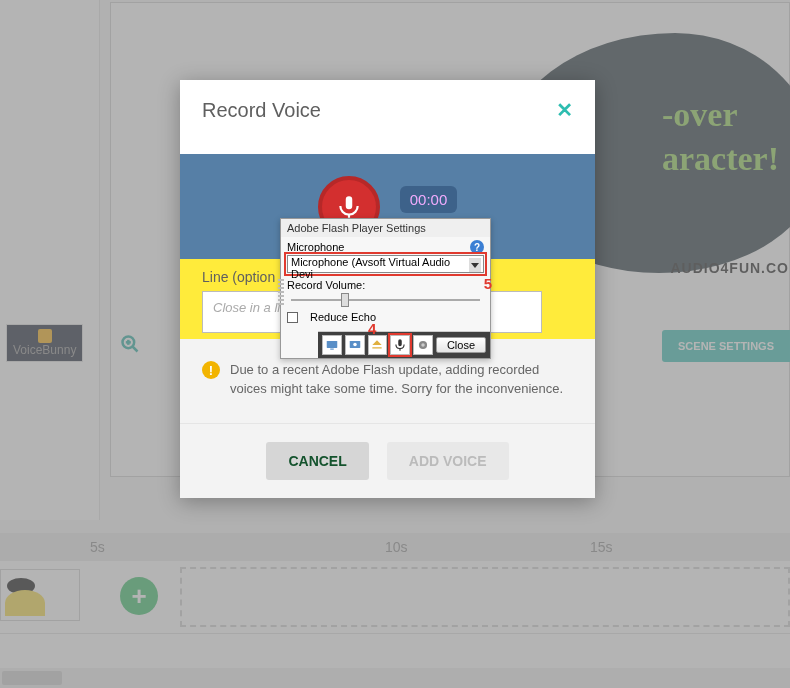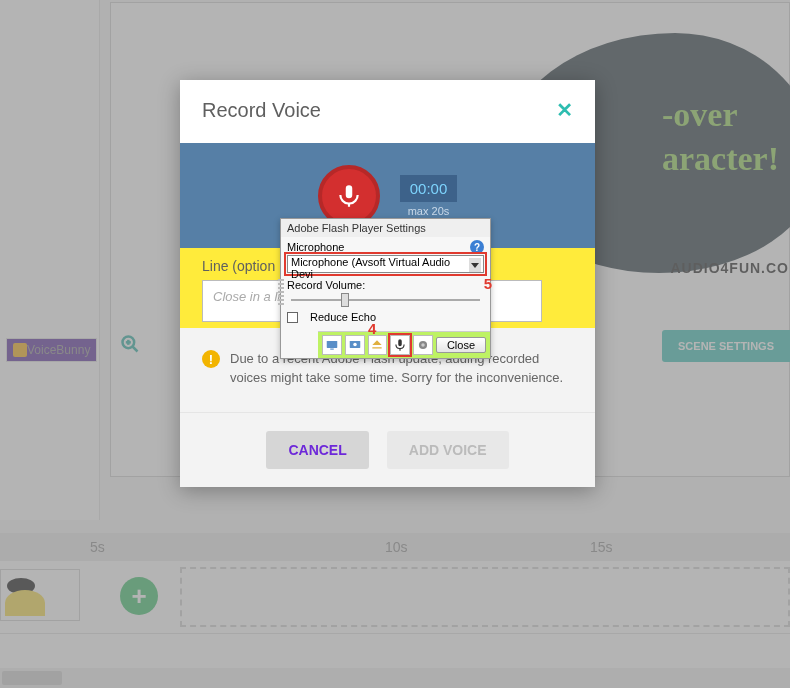--- a/index.html
+++ b/index.html
@@ -11,21 +11,21 @@
   filter: brightness(0.55);
   background: #f5f5f5;
 }
 .bg-top { position: absolute; left:0; top:0; width:100%; height:520px; background:#f8f8f8; }
 .bg-sidebar { position:absolute; left:0; top:0; width:100px; height:520px; background:#fff; border-right:1px solid #e0e0e0; }
 .bg-canvas { position:absolute; left:110px; top:2px; width:680px; height:475px; background:#fff; border:1px solid #ccc; }
 .bg-bubble { position:absolute; right:-30px; top:30px; width:320px; height:240px; background:#1a2b33; border-radius:55% 45% 50% 50% / 55% 55% 45% 45%; }
 .bubble-text { position:absolute; right:10px; top:90px; font-family:'Comic Sans MS', cursive; color:#8fd14f; font-size:34px; font-weight:bold; line-height:1.3; text-align:left;}
 .bubble-text .l1 { display:block; }
 .audio4fun { position:absolute; right:0; bottom:200px; font-weight:bold; font-size:14px; color:#111; letter-spacing:1px; }
-.voicebunny { position:absolute; left:6px; bottom:158px; background:#4c1d95; padding:4px 6px; border:1px solid #ddd; font-size:12px; color:#888; display:flex; align-items:center; }
+.voicebunny { position:absolute; left:6px; bottom:158px; background:#0f172a; padding:4px 6px; border:1px solid #ddd; font-size:12px; color:#888; display:flex; align-items:center; flex-direction:column;}
 .vb-icon { width:14px; height:14px; background:#f7a800; border-radius:2px; }
 .zoom-icon { position:absolute; left:120px; bottom:160px; color:#1aa89b; font-size:22px; font-weight:bold; }
 .zoom-icon svg { width:20px; height:20px; }
 .scene-settings-btn { position:absolute; right:0; bottom:158px; background:#2dbdb0; color:#fff; font-weight:bold; font-size:11px; padding:10px 16px; border-radius:3px 0 0 3px; }
 
 .timeline { position:absolute; left:0; bottom:0; width:100%; height:155px; background:#f3f3f3; }
 .timeline-ruler { height:28px; background:#e8e8e8; position:relative; font-size:14px; color:#888;}
 .timeline-ruler span { position:absolute; top:6px; }
 .timeline-body { position:relative; height:127px; background:#fff; }
 .tl-thumb { position:absolute; left:0; top:8px; width:80px; height:52px; background:#fff; border:1px solid #ccc; overflow:hidden;}
@@ -33,42 +33,42 @@
 .tl-thumb-dot { position:absolute; left:6px; top:8px; width:28px; height:16px; background:#000; border-radius:50%;}
 .tl-add { position:absolute; left:120px; top:16px; width:38px; height:38px; background:#2fbb60; border-radius:50%; display:flex; align-items:center; justify-content:center; color:#fff; font-size:26px; font-weight:bold;}
 .tl-track { position:absolute; left:180px; top:6px; right:0; height:60px; border:2px dashed #ccc; background:#fff;}
 .tl-divider{position:absolute;left:0;right:0;top:72px;height:1px;background:#ddd;}
 .tl-scroll{position:absolute;left:0;right:0;bottom:0;height:20px;background:#eee;display:flex;align-items:center;}
 .tl-scroll-thumb{margin-left:2px;width:60px;height:14px;background:#ccc;border-radius:2px;}
 
 
 .modal-overlay { position:absolute; inset:0; background:rgba(255,255,255,0.35); }
 .modal { position:absolute; left:180px; top:80px; width:415px; background:#fff; box-shadow:0 4px 20px rgba(0,0,0,0.3); }
-.modal-header { padding:18px 22px 21px; display:flex; justify-content:space-between; align-items:center; }
+.modal-header { padding:18px 22px 32px; display:flex; justify-content:space-between; align-items:center; }
 .modal-title { font-size:20px; color:#5f5f5f; font-weight:normal; }
 .close-x { color:#2dbdb0; font-size:20px; font-weight:bold; cursor:pointer; }
 .modal-blue { background:#567fa6; height:105px; position:relative; display:flex; align-items:center; justify-content:center; gap:20px;}
 .rec-btn { width:62px; height:62px; border-radius:50%; background:#d32f2f; border:4px solid #b62828; display:flex; align-items:center; justify-content:center; }
 .rec-btn svg { width:26px; height:26px; fill:#fff;}
 .time-box { text-align:center;}
-.time-val { background:#3d628a; color:#7dd3fc; padding:5px 10px; font-size:15px; border-radius:0;}
+.time-val { background:#3d628a; color:#f0abfc; padding:5px 10px; font-size:15px; border-radius:6px;}
 .time-max { color:#c9d9e9; font-size:11px; margin-top:3px;}
 
 .modal-body { background:#f3f3f3; padding:22px 22px 8px; }
 .yellow-zone { background:#ffeb3b; height:80px; position:relative; margin:-22px -22px 10px; }
 .line-label { position:absolute; left:22px; top:10px; color:#5f5f5f; font-size:14px;}
 .line-input { position:absolute; left:22px; top:32px; width:340px; height:42px; border:1px solid #bbb; padding:8px 10px; color:#aaa; font-style:italic; font-size:13px; background:#fff; pointer-events:none;}
 
 .warn-row { display:flex; gap:10px; align-items:flex-start; padding:12px 0 16px;}
 .warn-icon { width:18px; height:18px; border-radius:50%; background:#f2b400; color:#fff; font-weight:bold; font-size:13px; display:flex; align-items:center; justify-content:center; flex-shrink:0;}
 .warn-text { font-size:13px; color:#666; line-height:1.45;}
 
 .modal-footer { background:#f3f3f3; border-top:1px solid #e5e5e5; padding:18px 0; display:flex; justify-content:center; gap:18px;}
 .btn { border:none; padding:11px 22px; font-size:14px; font-weight:bold; border-radius:3px; cursor:pointer;}
-.btn-cancel { background:#d6d6d6; color:#6d28d9;}
+.btn-cancel { background:#d6d6d6; color:#14532d;}
 .btn-add { background:#e8e8e8; color:#bbb;}
 
 
 .flash-popup { position:absolute; left:280px; top:218px; width:211px; background:#f7f7f7; border:1px solid #999; font-size:11px; z-index:50; box-shadow:0 2px 6px rgba(0,0,0,0.25);}
 .flash-title { padding:3px 6px; background:#efefef; color:#333;}
 .flash-body { padding:2px 6px 4px; position:relative;}
 .mic-label-row { display:flex; justify-content:space-between; align-items:center; padding:1px 0;}
 .help-icon { width:14px; height:14px; border-radius:50%; background:#3b7fd4; color:#fff; font-weight:bold; font-size:10px; display:flex; align-items:center; justify-content:center;}
 .mic-select { width:100%; border:1px solid #888; height:18px; font-size:11px; padding:0 14px 0 3px; background:#fff; position:relative;}
 .mic-select-wrap { position:relative; outline:2px solid #e03a2f; outline-offset:1px;}
@@ -76,21 +76,21 @@
 .mic-caret::after{content:'';border-left:4px solid transparent;border-right:4px solid transparent;border-top:5px solid #333;}
 .ann-5 { position:absolute; right:-2px; top:38px; color:#e03a2f; font-weight:bold; font-size:15px;}
 .rv-label { margin-top:6px;}
 .level-bars { position:absolute; left:-3px; top:42px; width:8px; display:flex; flex-direction:column; gap:2px;}
 .level-bars span{display:block;width:6px;height:2px;background:#bbb;}
 .slider { position:relative; height:14px; margin:2px 0 4px;}
 .slider-track { position:absolute; left:4px; right:4px; top:6px; height:2px; background:#aaa;}
 .slider-thumb { position:absolute; left:54px; top:0; width:8px; height:14px; background:#ddd; border:1px solid #888;}
 .echo-row { display:flex; align-items:center; gap:12px; margin-bottom:4px;}
 .echo-box { width:11px; height:11px; border:1px solid #666; background:#fff;}
-.flash-tabs { display:flex; gap:3px; align-items:center; padding:3px 4px; border-top:1px solid #ccc; background:#bef264;margin-left:37px;}
+.flash-tabs { display:flex; gap:3px; align-items:center; padding:3px 4px; border-top:1px solid #ccc; background:#404040;margin-left:37px;}
 .tab-icon { width:22px; height:20px; border:1px solid #bbb; background:#fff; display:flex; align-items:center; justify-content:center; font-size:12px;}
 .tab-icon.mic-tab { outline:2px solid #e03a2f; outline-offset:0; background:#fff;}
 .tab-icon svg{width:14px;height:14px;}
 .ann-4 { position:absolute; left:87px; bottom:21px; color:#e03a2f; font-weight:bold; font-size:15px; z-index:60;}
 .flash-close-btn { margin-left:auto; border:1px solid #999; background:linear-gradient(#fff,#e5e5e5); padding:1px 10px; font-size:11px; border-radius:2px;}
 
 </style>
 </head>
 <body>
 

